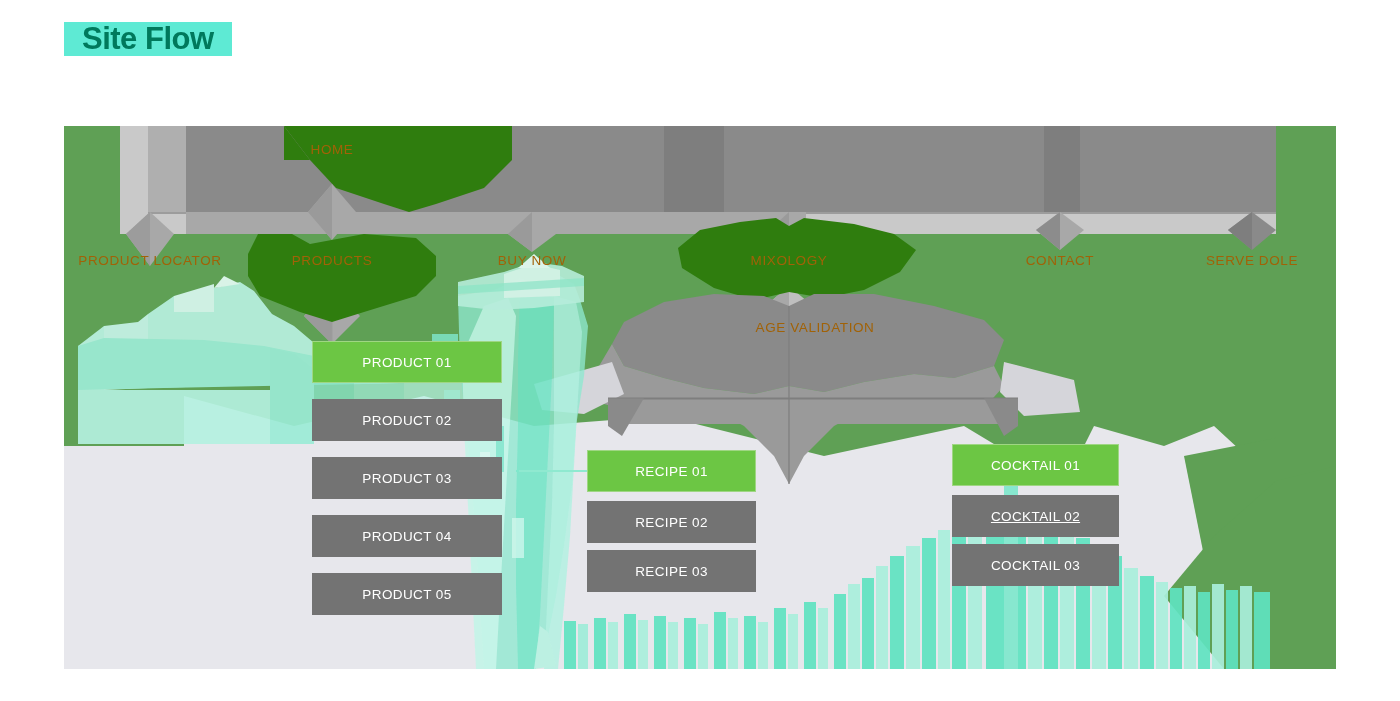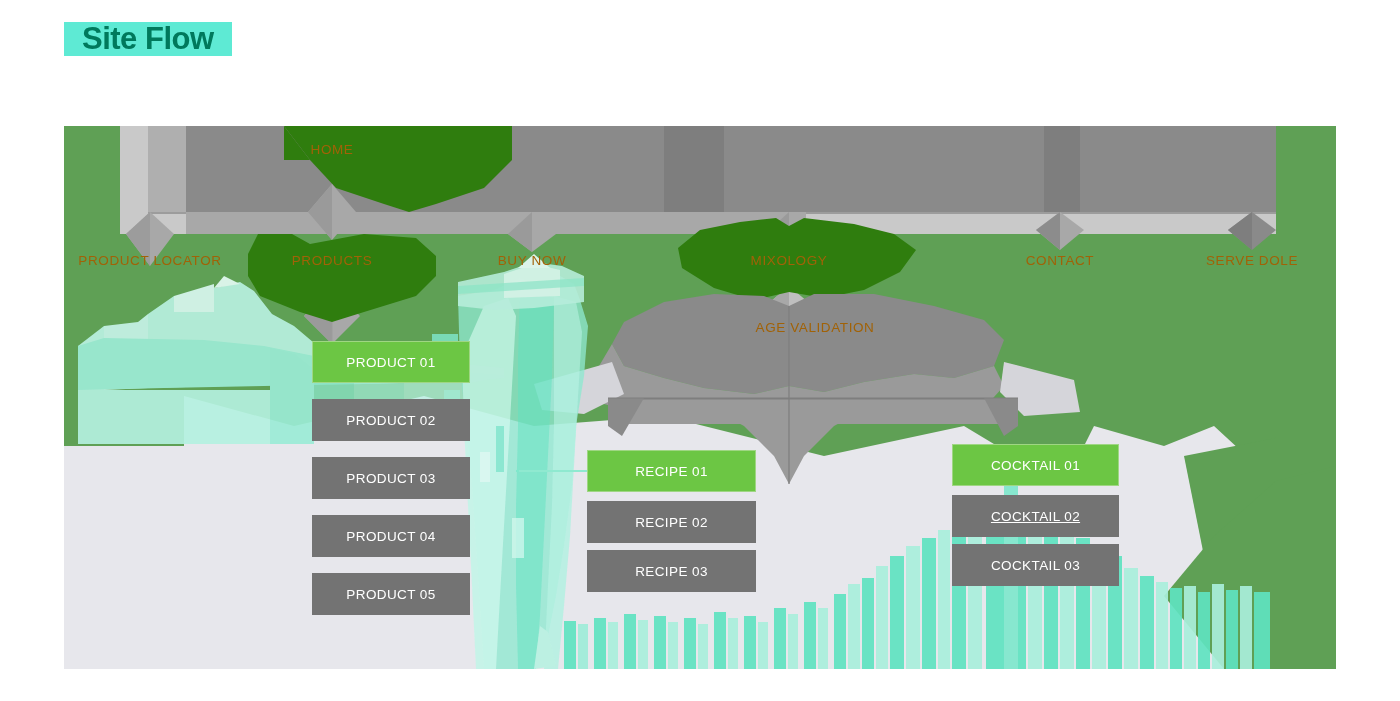--- a/index.html
+++ b/index.html
@@ -60,21 +60,21 @@
     justify-content:center;
     color:#ffffff;
     font-size:13.5px;
     letter-spacing:0.4px;
     box-sizing:border-box;
     white-space:nowrap;
   }
   .card.active{ background:#6CC644; border:1px solid #9FD683;}
   .card.idle  { background:#737373; }
 
-  .col-products .card{left:248px;width:158px;}
+  .col-products .card{left:248px;width:190px;}
   .col-recipes  .card{left:523px;width:169px;}
   .col-cocktails .card{left:888px;width:167px;}
 </style>
 </head>
 <body>
 
 <div id="title-wrap">
   <span id="page-title">Site Flow</span>
 </div>
 

